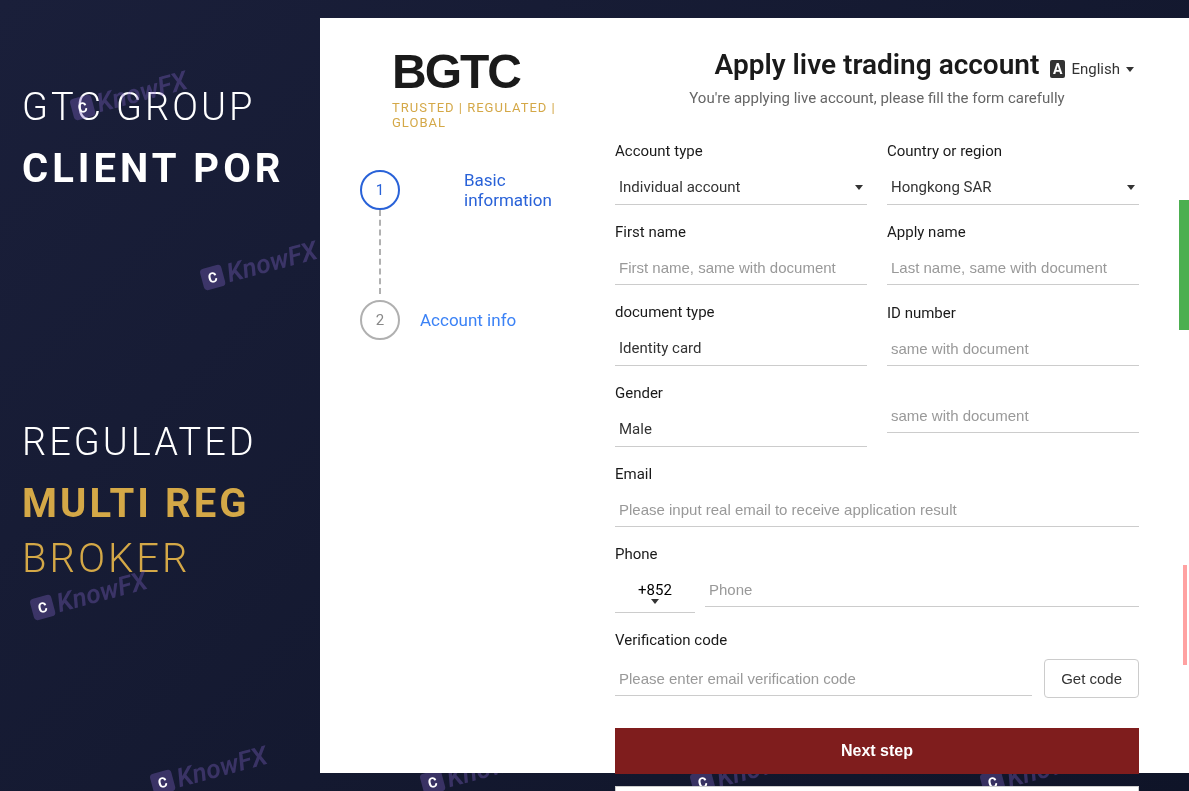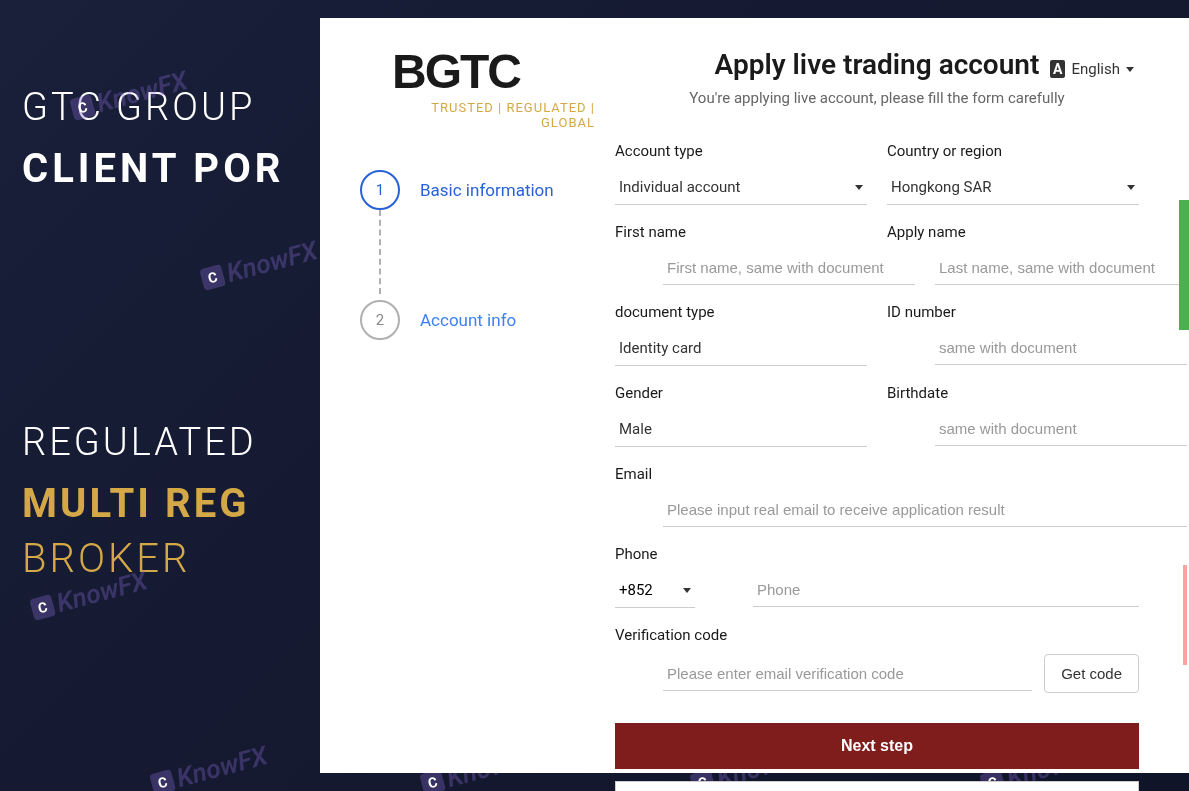--- a/index.html
+++ b/index.html
@@ -83,21 +83,20 @@
       font-weight: 900;
       color: #1a1a1a;
       letter-spacing: -2px;
       line-height: 1;
     }
     .logo-tagline {
       font-size: 13px;
       color: #d4a847;
       letter-spacing: 1px;
       margin-top: 4px;
-      text-align: right;
     }
     
     .steps { position: relative; }
     .step {
       display: flex;
       align-items: center;
       gap: 20px;
       margin-bottom: 90px;
       position: relative;
     }
@@ -115,21 +114,21 @@
       border: 2px solid #2962d8;
       color: #2962d8;
       background: #fff;
     }
     .step-inactive .step-circle {
       border: 2px solid #b0b0b0;
       color: #888;
       background: #fff;
     }
     .step-label { font-size: 17px; }
-    .step-active .step-label { color: #2962d8; }
+    .step-active .step-label { color: #2962d8; margin-left: 44px; }
     .step-inactive .step-label { color: #3b82f6; }
     .step-connector {
       position: absolute;
       left: 19px;
       top: 40px;
       width: 2px;
       height: 84px;
       border-left: 2px dashed #b0b0b0;
     }
     
@@ -163,34 +162,33 @@
       border-left: 4px solid transparent;
       border-right: 4px solid transparent;
       border-top: 5px solid #333;
     }
     
     .form-header { text-align: center; margin-bottom: 35px; }
     .form-title { font-size: 28px; font-weight: 600; color: #1a1a1a; margin-bottom: 8px; }
     .form-subtitle { font-size: 15px; color: #666; }
     
     .form-body { padding-left: 0; }
-    .row { display: flex; gap: 20px; margin-bottom: 18px; }
+    .row { display: flex; gap: 20px; margin-bottom: 18px; align-items: center; }
     .field { flex: 1; }
     .field-full { width: 100%; margin-bottom: 18px; }
     .field-label { font-size: 15px; color: #1a1a1a; margin-bottom: 10px; display: block; }
     .field-input {
       width: 100%;
       border: none;
       border-bottom: 1px solid #ccc;
       padding: 8px 4px;
       font-size: 15px;
       color: #333;
       background: transparent;
       outline: none;
-      margin-left: 48px;
     }
     .field-input::placeholder { color: #999; }
     .field-select {
       width: 100%;
       border: none;
       border-bottom: 1px solid #ccc;
       padding: 8px 4px;
       font-size: 15px;
       color: #333;
       background: transparent;
@@ -209,20 +207,21 @@
     .phone-row { display: flex; gap: 10px; align-items: flex-start; }
     .phone-prefix {
       width: 80px;
       border-bottom: 1px solid #ccc;
       padding: 8px 4px;
       font-size: 15px;
       display: flex;
       align-items: center;
       justify-content: space-between;
       cursor: pointer;
+      flex-direction: column;
     }
     .phone-input { flex: 1; }
     
     .code-row { display: flex; gap: 12px; align-items: center; }
     .code-input { flex: 1; }
     .get-code-btn {
       padding: 10px 16px;
       border: 1px solid #ccc;
       background: #fff;
       border-radius: 4px;
@@ -413,21 +412,20 @@
       </div>
       
       <div class="row">
         <div class="field">
           <label class="field-label">Gender</label>
           <div class="field-select">
             <span>Male</span>
           </div>
         </div>
         <div class="field">
-          <label class="field-label">Birthdate</label>
           <input class="field-input" placeholder="same with document" style="">
         </div>
       </div>
       
       <div class="field-full">
         <label class="field-label">Email</label>
         <input class="field-input" placeholder="Please input real email to receive application result" style="">
       </div>
       
       <div class="field-full">

